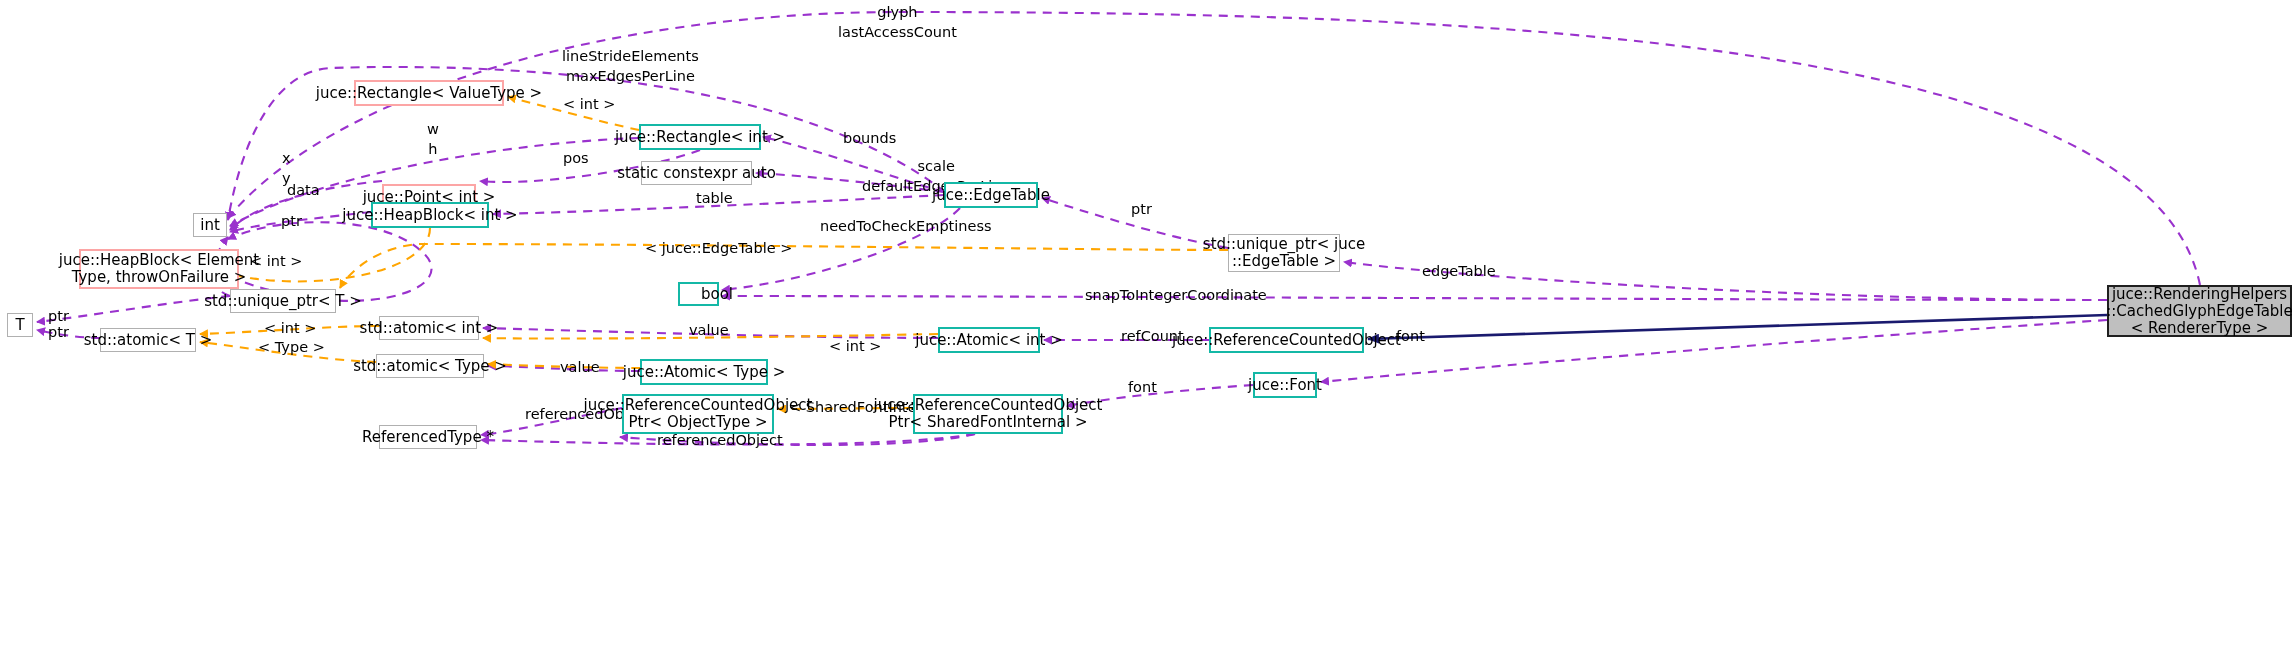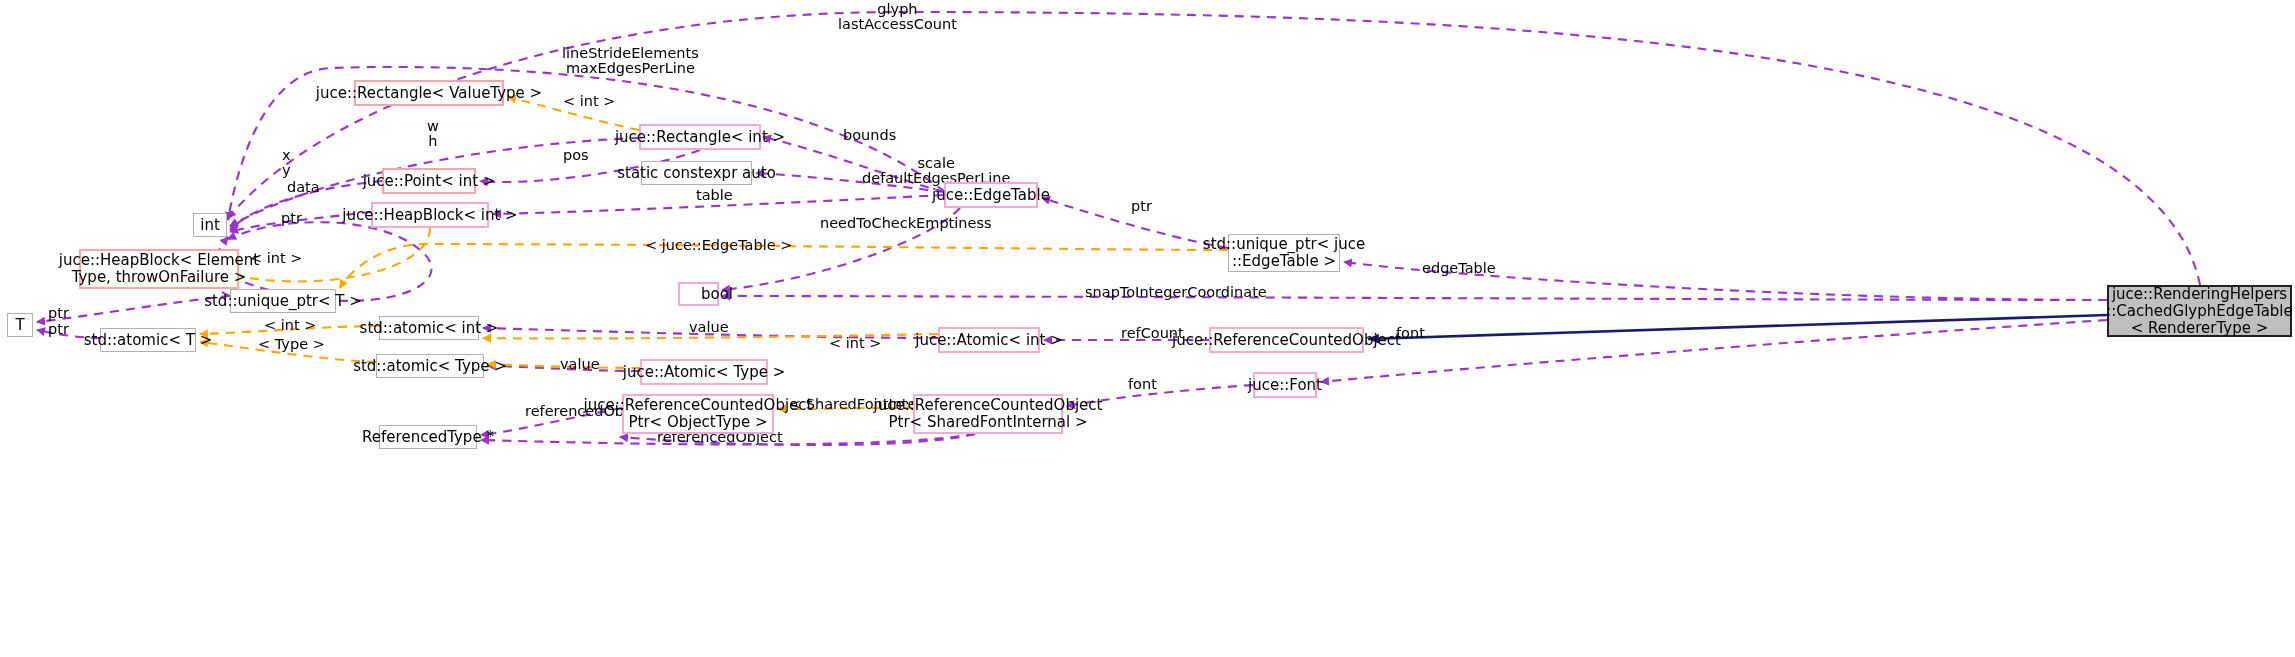--- a/index.html
+++ b/index.html
@@ -30,30 +30,30 @@
     justify-content: center;
     text-align: center;
     font-size: 15px;
     line-height: 17px;
     color: #000000;
     background: #ffffff;
     white-space: pre;
     z-index: 5;
   }
   .node.thin  { border: 1px solid #b0b0b0; }
-  .node.thick { border: 2px solid #f9a8d4; }
+  .node.thick { border: 2px solid #14b8a6; }
   .node.red   { border: 2px solid #fca5a5; }
   .node.focus {
     border: 2px solid #1f1f1f;
     background: #bfbfbf;
   }
   .elabel {
     position: absolute;
     font-size: 14.5px;
-    line-height: 15px;
+    line-height: 20px;
     color: #000000;
     white-space: pre;
     text-align: center;
     z-index: 4;
   }
 </style>
 </head>
 <body>
 
 <div id="canvas">
@@ -145,21 +145,21 @@
 
     <g fill="none" stroke="#1a1a6e" stroke-width="2.6" marker-end="url(#ah-navy)">
       <path d="M2107,315 L1368,339"></path>
     </g>
   </svg>
 
   <div id="nodes">
       <div class="node thin" style="left: 193px; top: 213px; width: 34px; height: 24px;">int</div>
       <div class="node red" style="left: 354px; top: 80px; width: 150px; height: 26px;">juce::Rectangle&lt; ValueType &gt;</div>
       <div class="node thick" style="left: 639px; top: 124px; width: 122px; height: 26px;">juce::Rectangle&lt; int &gt;</div>
-      <div class="node red" style="left: 382px; top: 168px; width: 94px; height: 26px;">juce::Point&lt; int &gt;</div>
+      <div class="node red" style="left: 382px; top: 184px; width: 94px; height: 26px;">juce::Point&lt; int &gt;</div>
       <div class="node thin" style="left: 641px; top: 161px; width: 111px; height: 24px;">static constexpr auto</div>
       <div class="node thick" style="left: 371px; top: 202px; width: 118px; height: 26px;">juce::HeapBlock&lt; int &gt;</div>
       <div class="node thick" style="left: 944px; top: 182px; width: 94px; height: 26px;">juce::EdgeTable</div>
       <div class="node red" style="left: 79px; top: 249px; width: 160px; height: 40px;">juce::HeapBlock&lt; Element
 Type, throwOnFailure &gt;</div>
       <div class="node thin" style="left: 1228px; top: 234px; width: 112px; height: 38px;">std::unique_ptr&lt; juce
 ::EdgeTable &gt;</div>
       <div class="node thick" style="left: 678px; top: 282px; width: 38px; height: 24px; padding-left: 37px;">bool</div>
       <div class="node thin" style="left: 230px; top: 289px; width: 106px; height: 24px;">std::unique_ptr&lt; T &gt;</div>
       <div class="node focus" style="left: 2107px; top: 285px; width: 185px; height: 52px;">juce::RenderingHelpers

